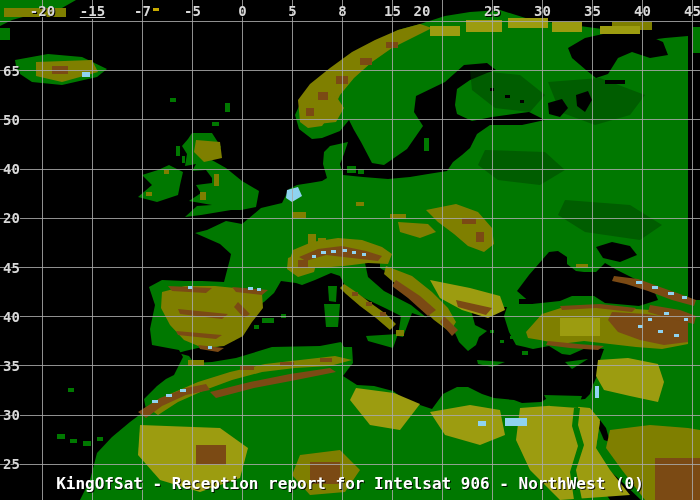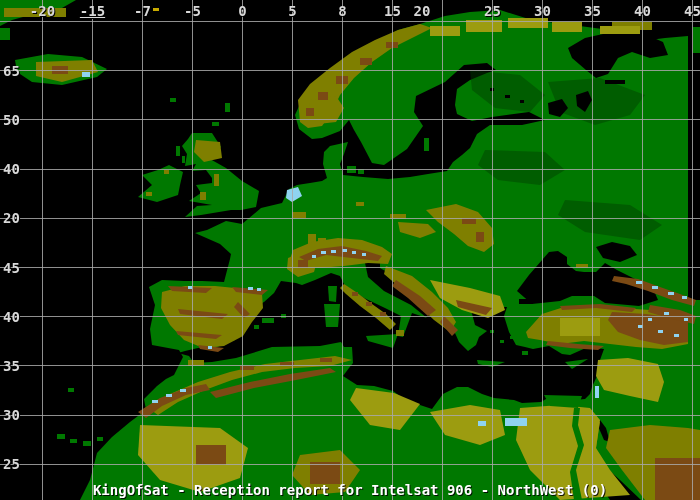--- a/index.html
+++ b/index.html
@@ -12,22 +12,22 @@
   .up{fill:var(--upland);}
   .up2{fill:var(--uplandLight);}
   .mt{fill:var(--mountain);}
   .gl{fill:var(--glacier);}
   .mk{fill:var(--marker);}
   .gridline{stroke:var(--gridline);stroke-width:1;opacity:.85;shape-rendering:crispEdges;}
   .lon-label{position:absolute;top:3px;transform:translateX(-50%);font-size:14px;font-weight:bold;
              color:var(--axisText);text-shadow:1px 1px 0 #000;white-space:pre;}
   .lat-label{position:absolute;left:3px;transform:translateY(-50%);font-size:14px;font-weight:bold;
              color:var(--axisText);text-shadow:1px 1px 0 #000;white-space:pre;}
-  #caption{position:absolute;left:50%;top:474px;transform:translateX(-50%);font-size:14px;font-weight:bold;
-           color:var(--captionText);text-shadow:1px 1px 0 rgba(0,0,0,.85);white-space:pre;margin-top:8px;}
+  #caption{position:absolute;left:50%;top:474px;transform:translateX(-50%);font-size:16px;font-weight:bold;
+           color:var(--captionText);text-shadow:1px 1px 0 rgba(0,0,0,.85);white-space:pre;}
 </style>
 </head>
 <body>
 
 <div id="stage">
 
   <svg id="map-svg" width="700" height="500" viewBox="0 0 700 500">
 
     <path class="land" d="M299,129 L295,115 L304,95 L320,86 L332,82 L352,70 L366,58 L372,48 L380,40 L398,30 L420,24 L445,16 L470,12 L500,10 L532,20 L572,25 L610,30 L642,41 L665,38 L688,36 L688,300 L700,300 L700,500 L80,500 L90,480 L97,453 L112,437 L130,422 L146,410 L144,399 L157,386 L166,379 L174,375 L183,357 L179,350 L152,345 L150,329 L155,305 L149,287 L162,280 L184,281 L202,281 L224,282 L230,259 L231,254 L220,244 L195,233 L207,230 L226,221 L242,224 L261,208 L282,203 L289,189 L297,185 L310,183 L322,181 L327,178 L323,164 L324,152 L330,146 L348,142 L344,154 L340,164 L343,175 L363,177 L388,179 L410,177 L428,174 L447,171 L453,162 L462,155 L470,148 L477,134 L490,125 L522,125 L545,120 L529,112 L492,117 L472,121 L457,114 L455,105 L457,89 L470,80 L487,73 L496,70 L487,63 L464,65 L445,82 L416,96 L414,112 L423,126 L407,149 L384,165 L372,163 L361,142 L354,130 L349,120 L340,131 L322,138 L312,139 Z"></path>
 

